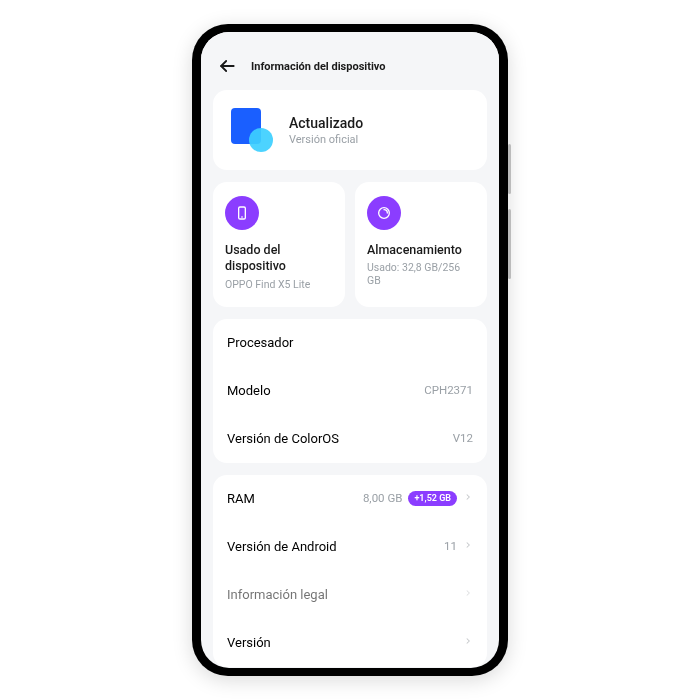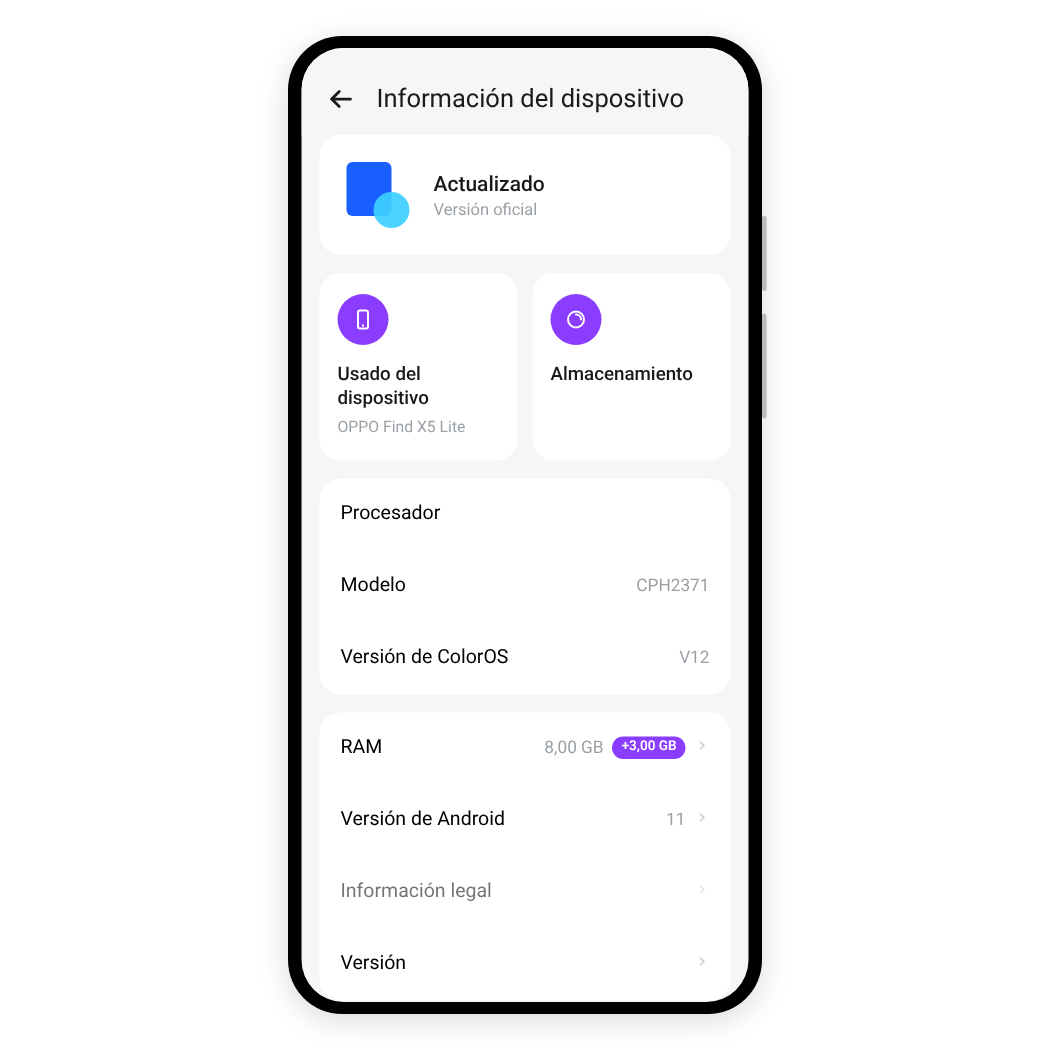--- a/index.html
+++ b/index.html
@@ -31,21 +31,21 @@
     border-radius: 28px;
     overflow: hidden;
     display: flex; flex-direction: column;
   }
   .header {
     padding: 24px 16px 14px;
     display: flex; align-items: center; gap: 14px;
     background: #f5f6f8;
   }
   .back-arrow { width: 20px; height: 20px; display:flex; align-items:center; justify-content:center; }
-  .title { font-size: 17px; font-weight: 400; color: #1a1a1a; }
+  .title { font-size: 11px; font-weight: 700; color: #1a1a1a; }
   .content { flex: 1; overflow: hidden; padding: 0 12px; }
   .card {
     background: #fff; border-radius: 14px; padding: 16px;
   }
   .update-card { display:flex; align-items:center; gap:16px; margin-bottom:12px; padding:18px 16px; }
   .coloros-logo { width:44px; height:44px; position:relative; }
   .coloros-logo .sq { position:absolute; width:30px; height:36px; border-radius:4px; }
   .coloros-logo .sq1 { left:2px; top:0; background:#1a5fff; }
   .coloros-logo .cir { position:absolute; width:24px; height:24px; border-radius:50%; right:0; bottom:0; background:#3dcfff; opacity:.92; }
   .update-title { font-size:14px; font-weight:500; color:#1a1a1a; }
@@ -115,20 +115,21 @@
           <div class="tile-sub">OPPO Find X5 Lite</div>
         </div>
         <div class="tile">
           <div class="tile-icon">
             <svg width="16" height="16" viewBox="0 0 24 24" fill="none" stroke="#fff" stroke-width="2">
                 <circle cx="12" cy="12" r="8"></circle>
                 <path d="M12 7 A5 5 0 0 1 17 12" stroke-linecap="round"></path>
               </svg>
           </div>
           <div class="tile-title">Almacenamiento</div>
+          <div class="tile-sub">Usado: 32,8 GB/256 GB</div>
         </div>
       </div>
 
       <div class="list">
         <div class="row">
           <div class="row-label">Procesador</div>
         </div>
         <div class="row">
           <div class="row-label">Modelo</div>
           <div class="row-value">CPH2371</div>
@@ -137,21 +138,21 @@
           <div class="row-label">Versión de ColorOS</div>
           <div class="row-value">V12</div>
         </div>
       </div>
 
       <div class="list2">
         <div class="row">
           <div class="row-label">RAM</div>
           <div class="row-value">
             <span>8,00 GB</span>
-            <span class="pill">+3,00 GB</span>
+            <span class="pill">+1,52 GB</span>
             <span class="chev">
               <svg width="10" height="10" viewBox="0 0 24 24" fill="none" stroke="currentColor" stroke-width="2.5">
                   <polyline points="9 18 15 12 9 6"></polyline>
                 </svg>
             </span>
           </div>
         </div>
         <div class="row">
           <div class="row-label">Versión de Android</div>
           <div class="row-value">

